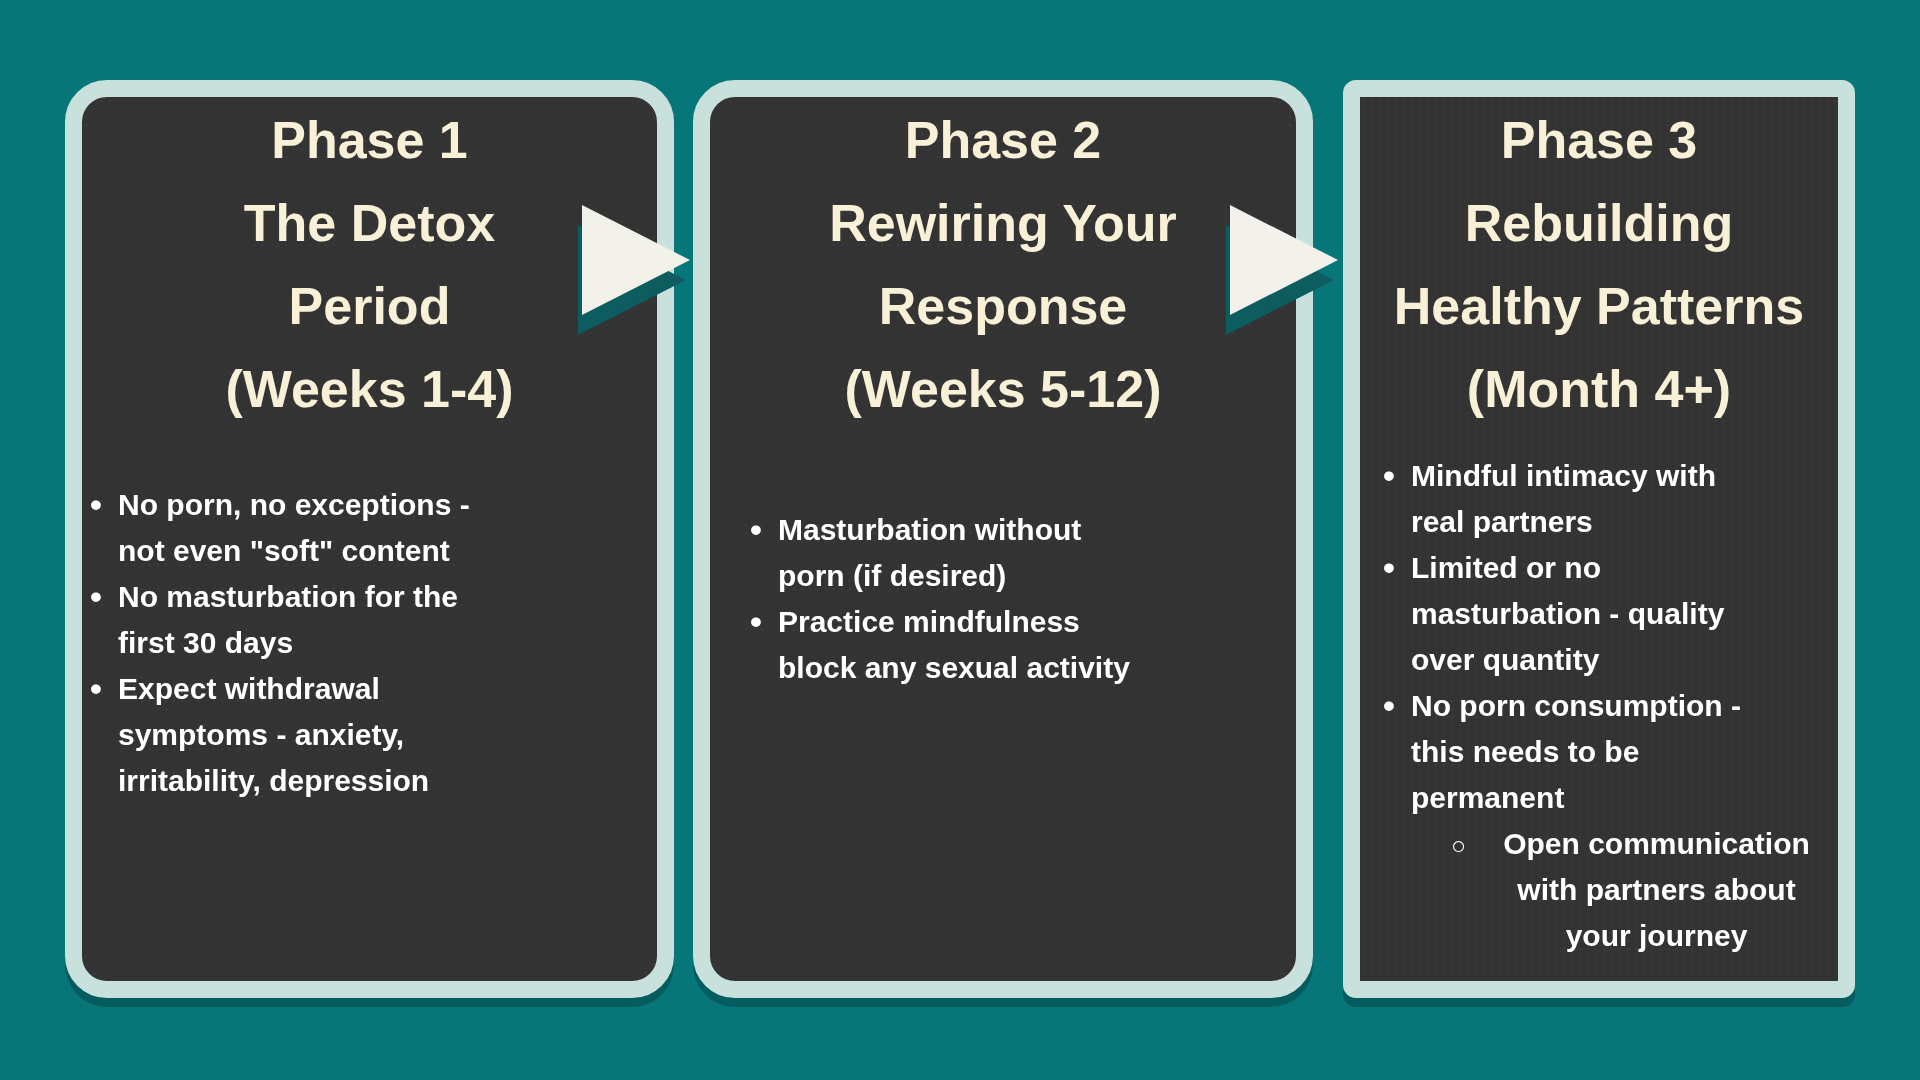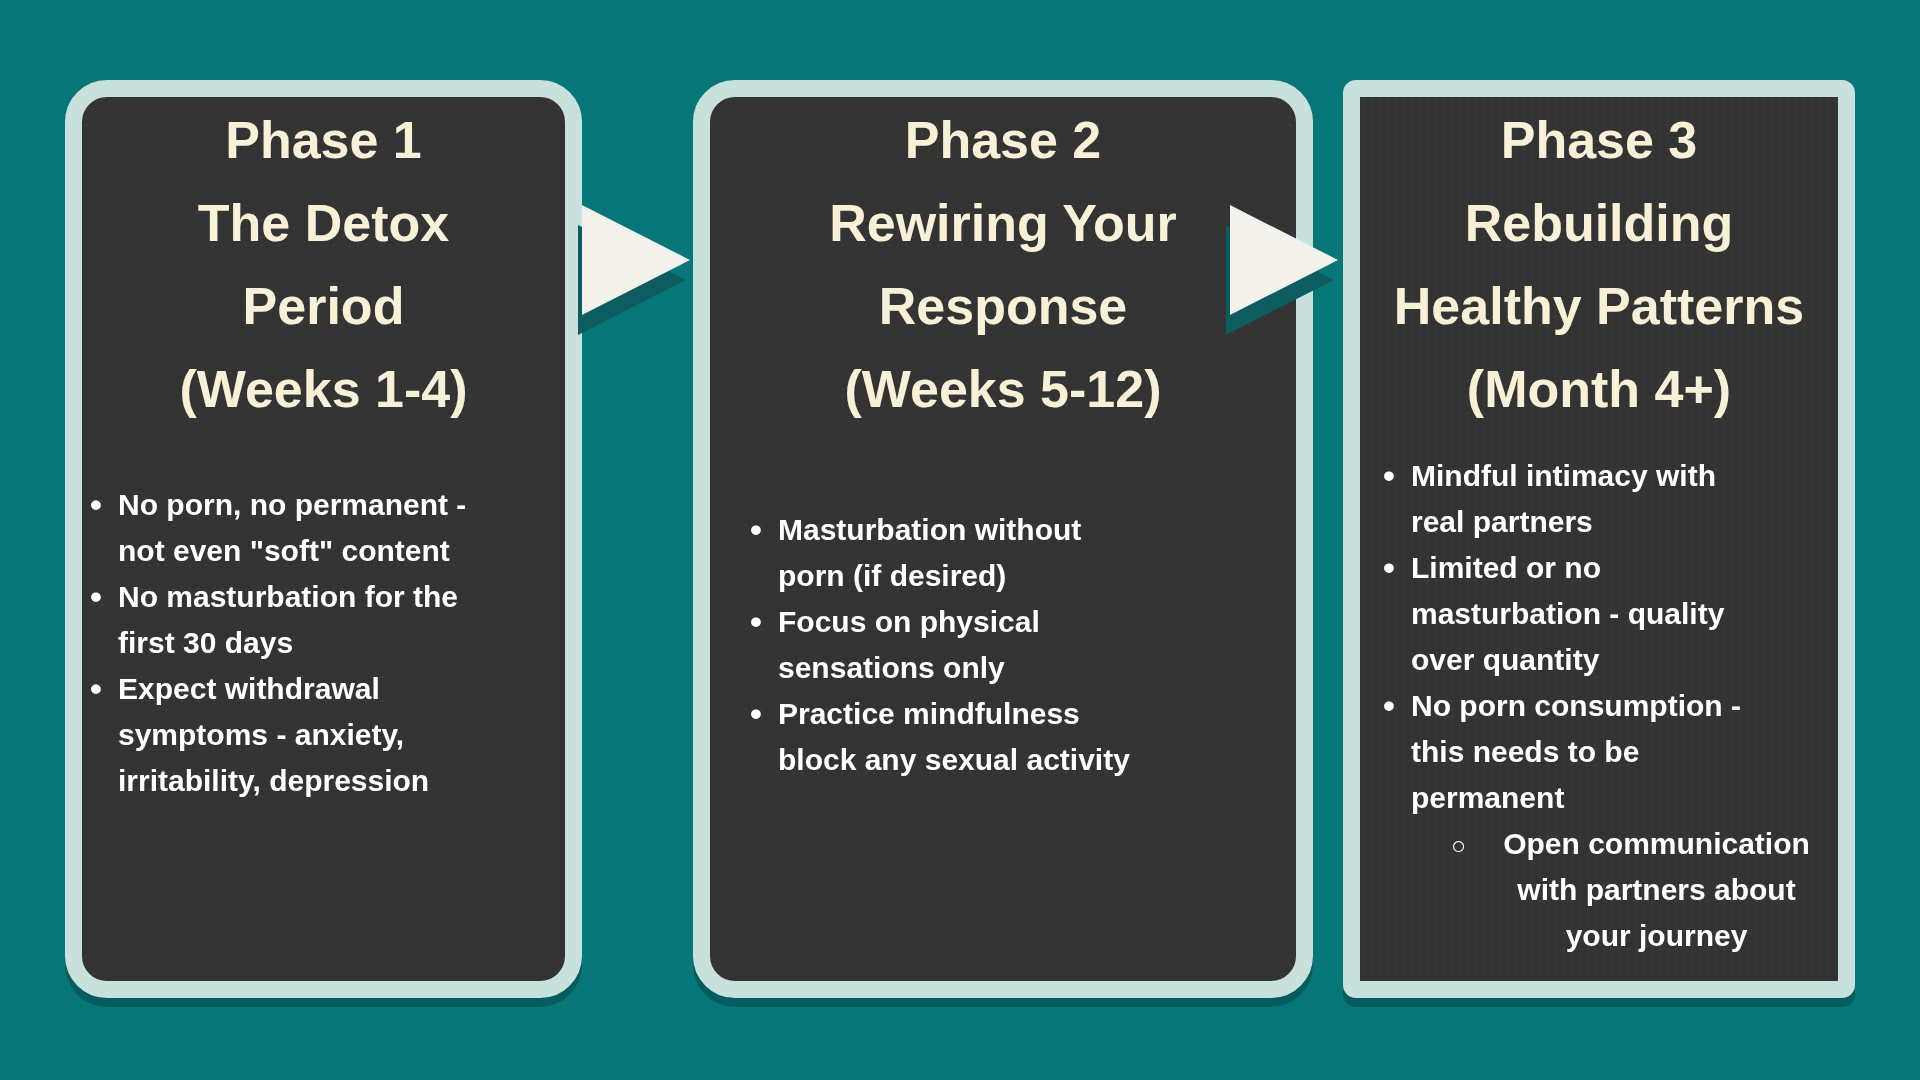--- a/index.html
+++ b/index.html
@@ -27,21 +27,21 @@
     position: absolute;
     top: 80px;
     height: 918px;
     background-color: var(--card-bg, #333333);
     background-image: radial-gradient(circle, rgba(255,255,255,0.045) 1.2px, transparent 1.4px);
     background-size: 8px 8px;
     border: 17px solid var(--card-border, #C8E1DC);
     border-radius: 42px;
     box-shadow: 0 9px 0 rgba(4,62,65,0.45);
   }
-  .card-1 { left: 65px;   width: 517px; }
+  .card-1 { left: 65px;   width: 609px; }
   .card-2 { left: 693px;  width: 620px; }
   .card-3 { left: 1343px; width: 512px; border-radius: 13px; }
 
   .card-title {
     margin: 0;
     padding-top: 2px;
     text-align: center;
     white-space: pre-line;
     color: var(--title-text, #F8F1D8);
     font-size: 52px;
@@ -105,21 +105,21 @@
 <body>
 
 <div class="canvas">
 
   <section class="card card-1">
     <h2 class="card-title">Phase 1
 The Detox
 Period
 (Weeks 1-4)</h2>
     <ul class="bullets">
-      <li>No porn, no permanent -
+      <li>No porn, no exceptions -
 not even "soft" content</li>
       <li>No masturbation for the
 first 30 days</li>
       <li>Expect withdrawal
 symptoms - anxiety,
 irritability, depression</li>
     </ul>
   </section>
 
   <div class="arrow arrow-1">
@@ -128,22 +128,20 @@
   </div>
 
   <section class="card card-2">
     <h2 class="card-title">Phase 2
 Rewiring Your
 Response
 (Weeks 5-12)</h2>
     <ul class="bullets">
       <li>Masturbation without
 porn (if desired)</li>
-      <li>Focus on physical
-sensations only</li>
       <li>Practice mindfulness
 block any sexual activity</li>
     </ul>
   </section>
 
   <div class="arrow arrow-2">
     <span class="tri shadow"></span>
     <span class="tri"></span>
   </div>
 

